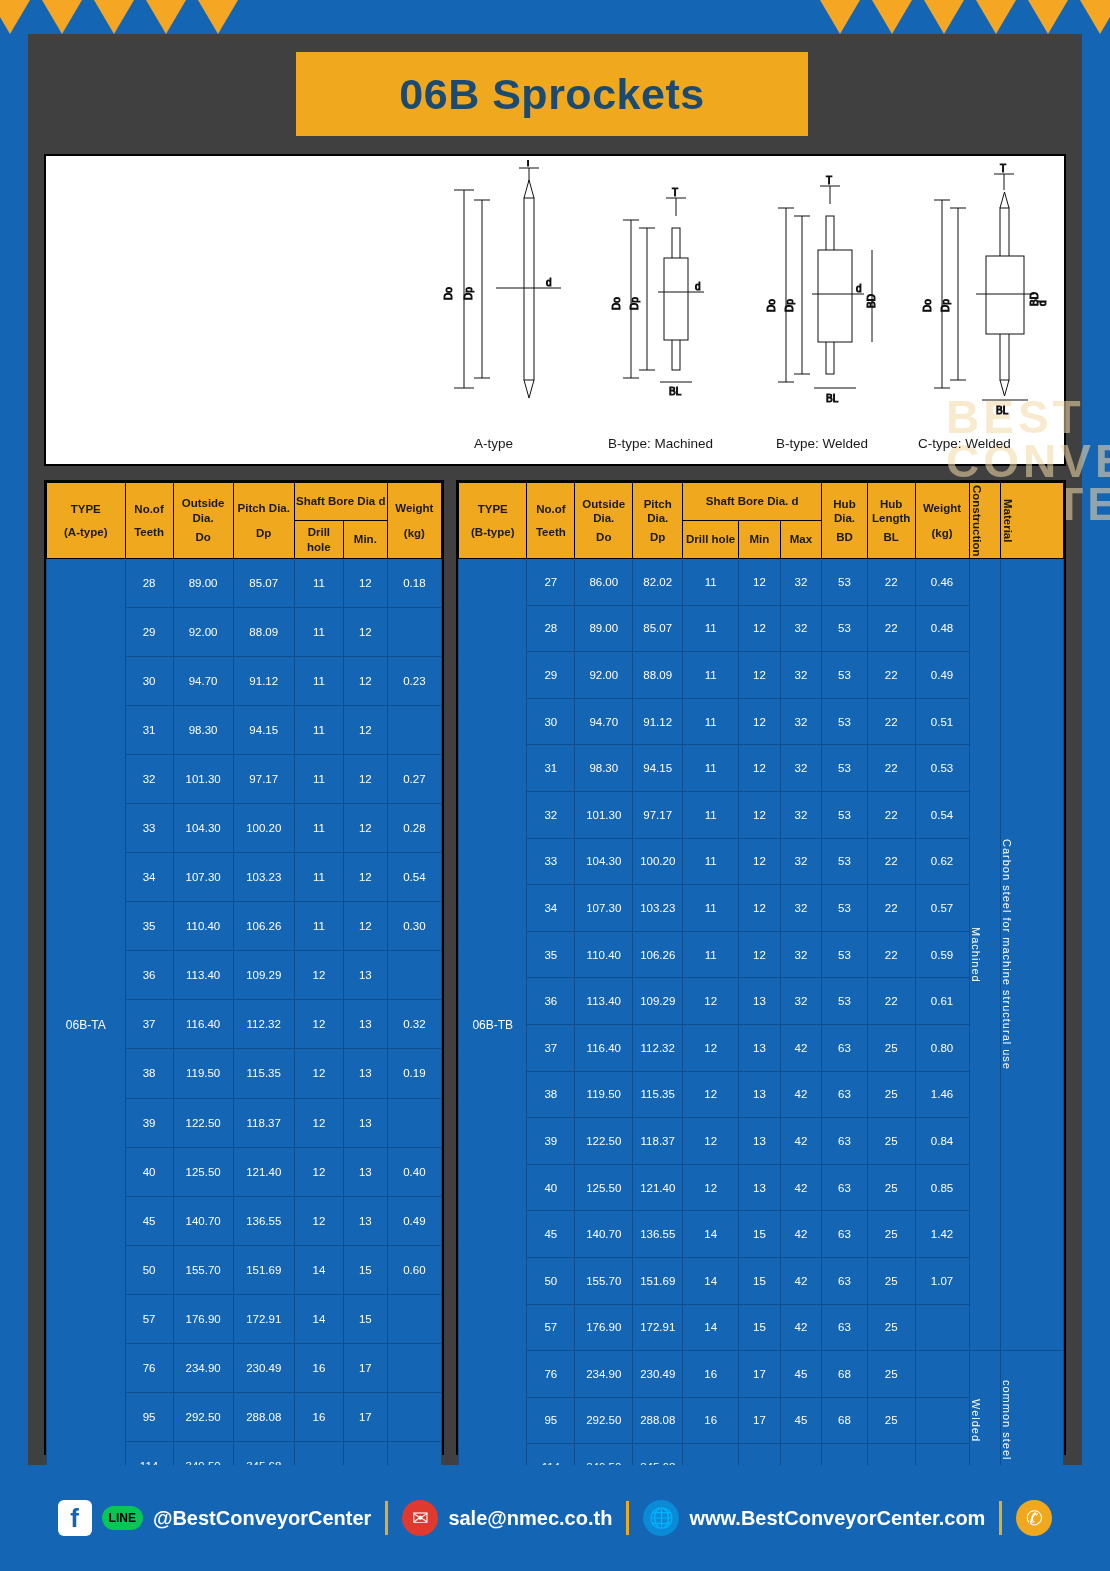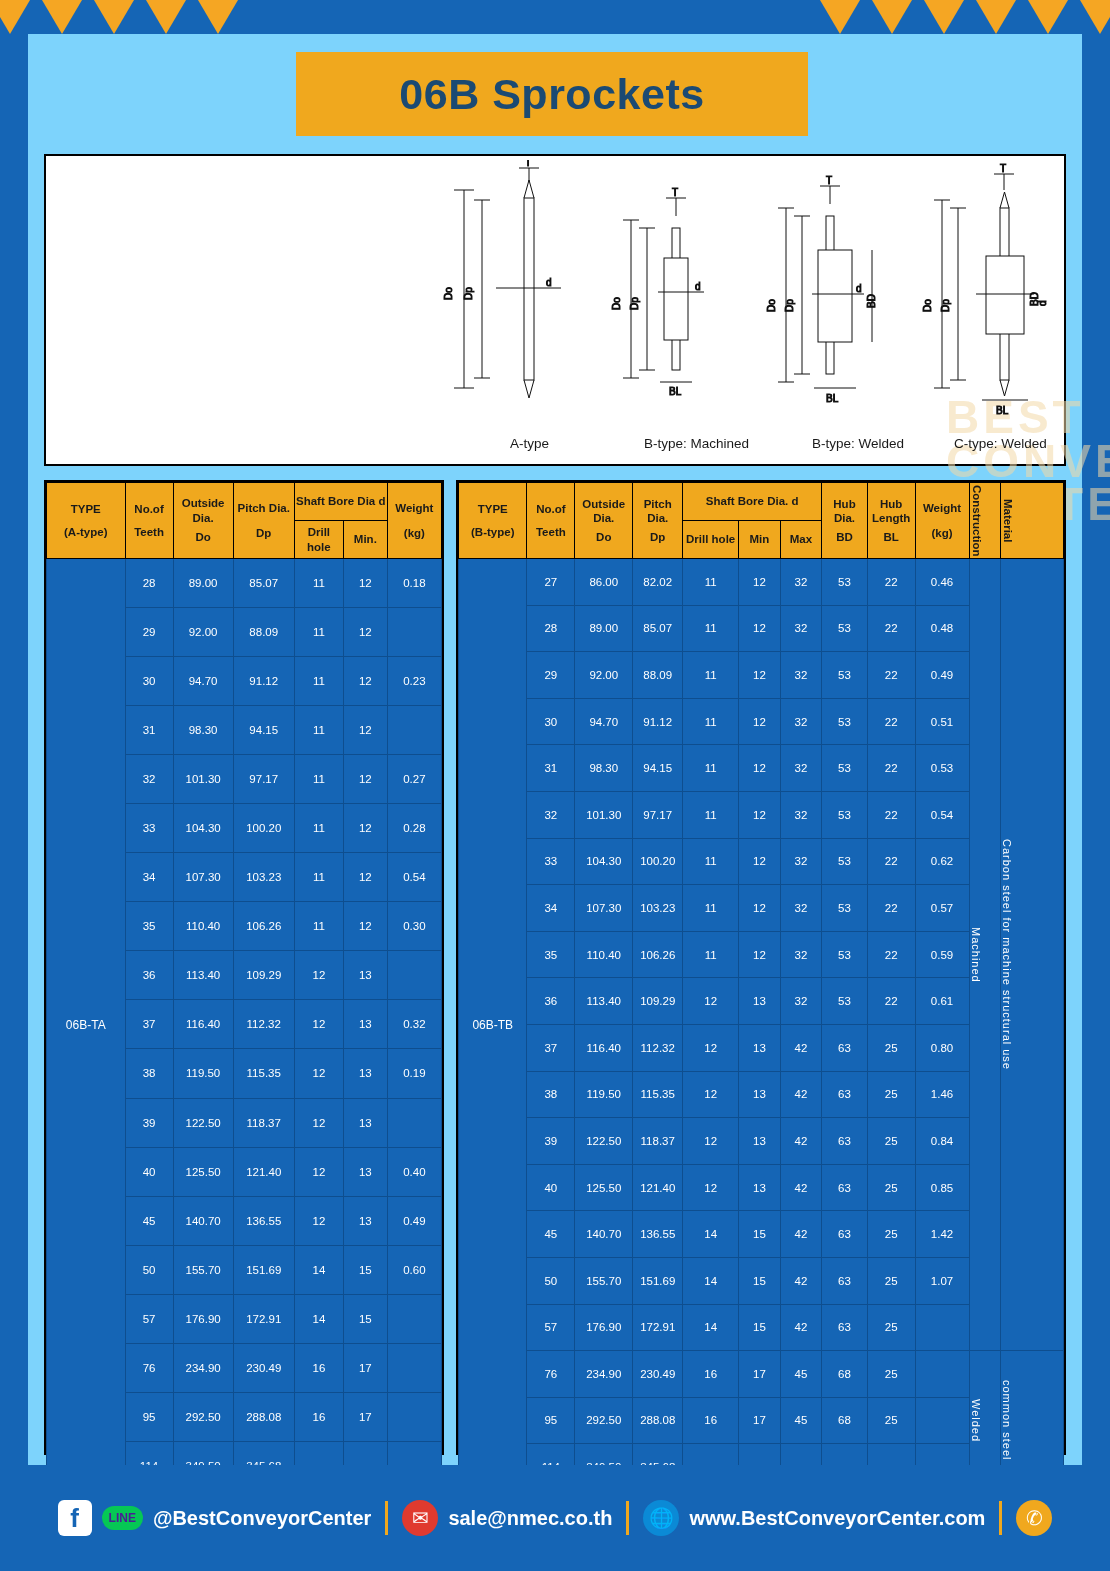--- a/index.html
+++ b/index.html
@@ -13,21 +13,21 @@
   }
   .chev-tl { position:absolute; top:0; left:0; width:270px; height:34px; overflow:hidden; }
   .chev-tr { position:absolute; top:0; right:0; width:300px; height:34px; overflow:hidden; }
   .chev { position:absolute; top:0; width:0; height:0;
           border-left:20px solid transparent; border-right:20px solid transparent;
           border-top:34px solid #f5a623; }
 
   .page {
     position:absolute;
     left:28px; top:34px; right:28px; bottom:106px;
-    background:#7dd3fc;
+    background:#404040;
     padding-left:33px;
   }
 
   
   .title-bar {
     position:absolute; left:268px; top:18px; width:512px; height:84px;
     background:#f0a81e; display:flex; align-items:center; justify-content:center;
   }
   .title-bar span {
     font-size:43px; font-weight:bold; color:#1b4a73; letter-spacing:0.5px;
@@ -37,21 +37,21 @@
   .spec-box {
     position:absolute; left:16px; top:120px; right:16px; height:312px;
     border:2px solid #000; background:#fff;
   }
   .spec-list { position:absolute; left:30px; top:72px; }
   .spec-list div {
     font-size:15.5px; font-weight:bold; color:#1b4a73; margin-bottom:11px;
     letter-spacing:0.2px;
   }
   .diagram-area { position:absolute; left:340px; top:0; right:0; bottom:0; }
-  .dia-caption { position:absolute; font-size:13.5px; color:#1a1a1a; font-weight:500;margin-left:36px; }
+  .dia-caption { position:absolute; font-size:13.5px; color:#1a1a1a; font-weight:500; }
 
   .wm { position:absolute; left:560px; top:240px; font-size:46px; font-weight:bold;
         color:#f3d9a8; opacity:.55; letter-spacing:4px; line-height:.95; }
 
   
   .tables { position:absolute; left:16px; top:446px; right:16px; bottom:10px; display:flex; gap:12px; }
   .tbl-wrap { border:2px solid #000; background:#1565b5; }
   .tbl-a { width:400px; }
   .tbl-b { flex:1; }
   table { border-collapse:collapse; width:100%; height:100%; }
@@ -77,21 +77,21 @@
   .footer { position:absolute; left:0; right:0; bottom:0; height:106px; background:#1565b5; }
   .footer-row {
     position:absolute; left:0; right:0; top:22px; height:62px;
     display:flex; align-items:center; justify-content:center; gap:0px;
   }
   .f-item { display:flex; align-items:center; gap:10px; padding:0 14px; }
   .f-text { color:#fff; font-size:20px; font-weight:bold; }
   .divider { width:3px; height:34px; background:#f0a81e; }
   .circ { width:36px; height:36px; border-radius:50%; display:flex; align-items:center; justify-content:center; font-size:20px; }
   .fb { background:#fff; color:#1565b5; font-weight:bold; font-size:26px; border-radius:6px; width:34px; height:36px; }
-  .line-badge { background:#06c755; color:#4c1d95; font-size:12px; font-weight:bold; border-radius:12px; padding:5px 7px; }
+  .line-badge { background:#06c755; color:#000000; font-size:12px; font-weight:bold; border-radius:12px; padding:5px 7px; }
   .mail { background:#e03a2f; color:#fff; }
   .globe { background:#0b8ad6; color:#fff; }
   .phone { background:#f0a81e; color:#fff; }
 
   svg text { font-family:"Liberation Sans", sans-serif; }
 </style>
 </head>
 <body>
 
 <div class="chev-tl">

